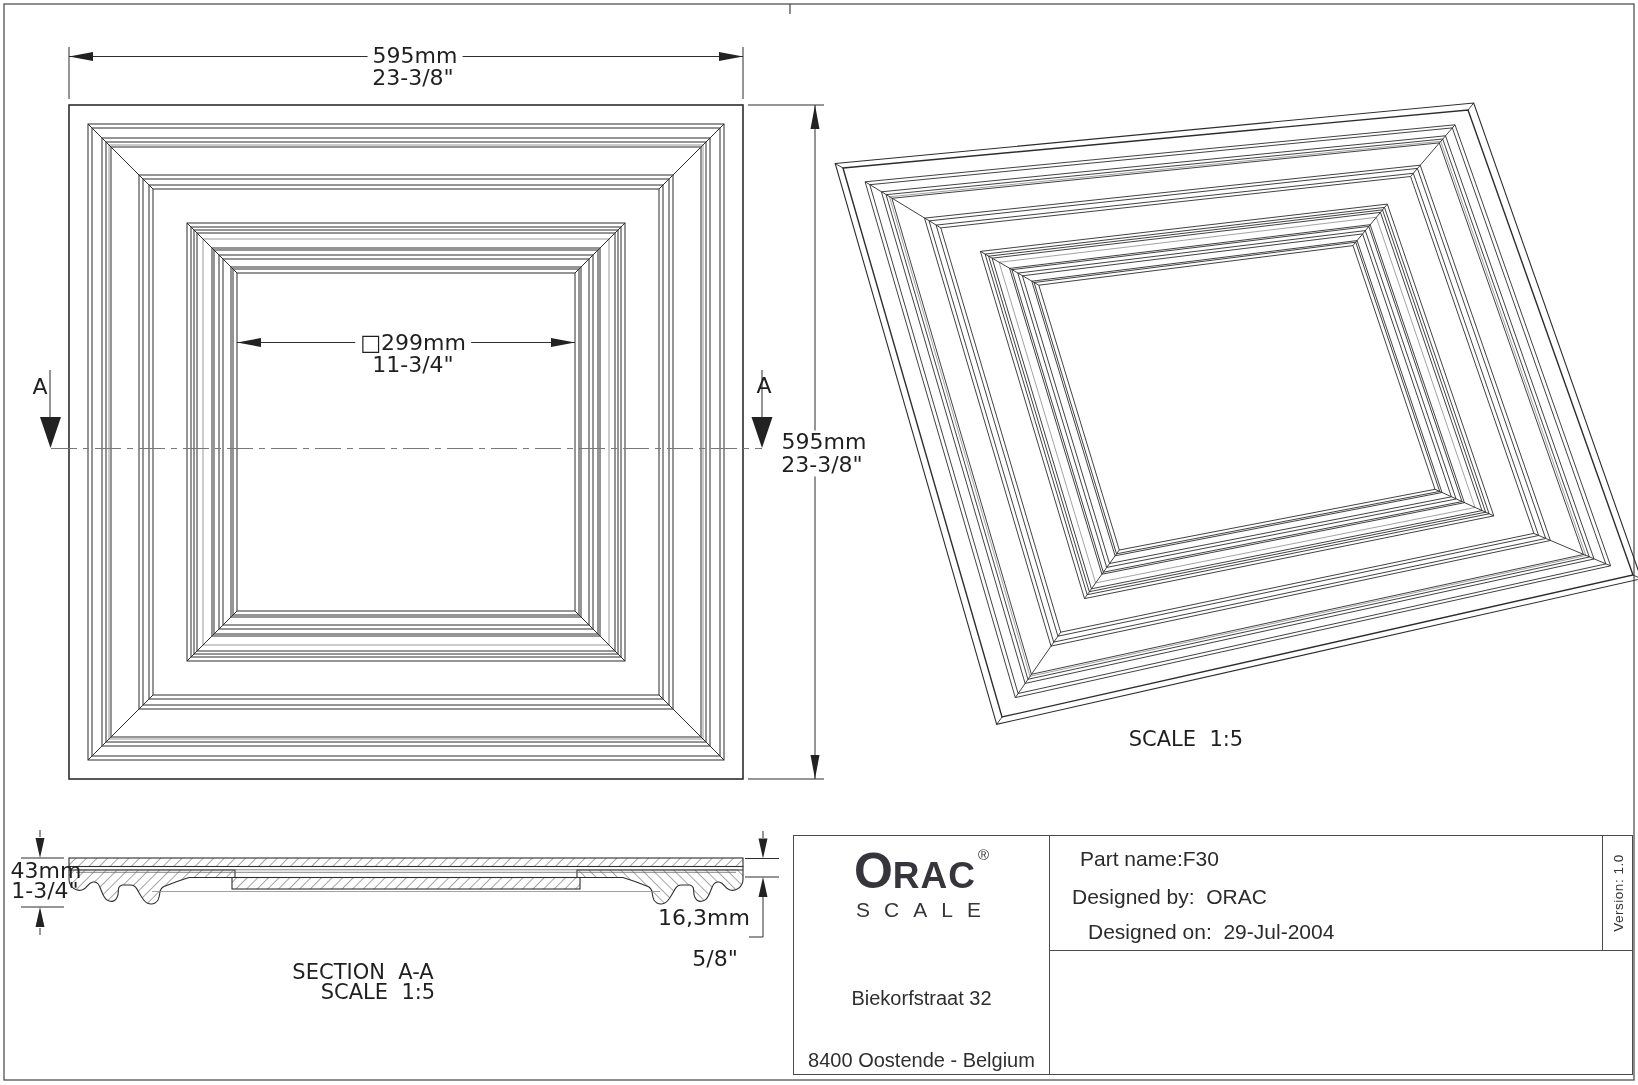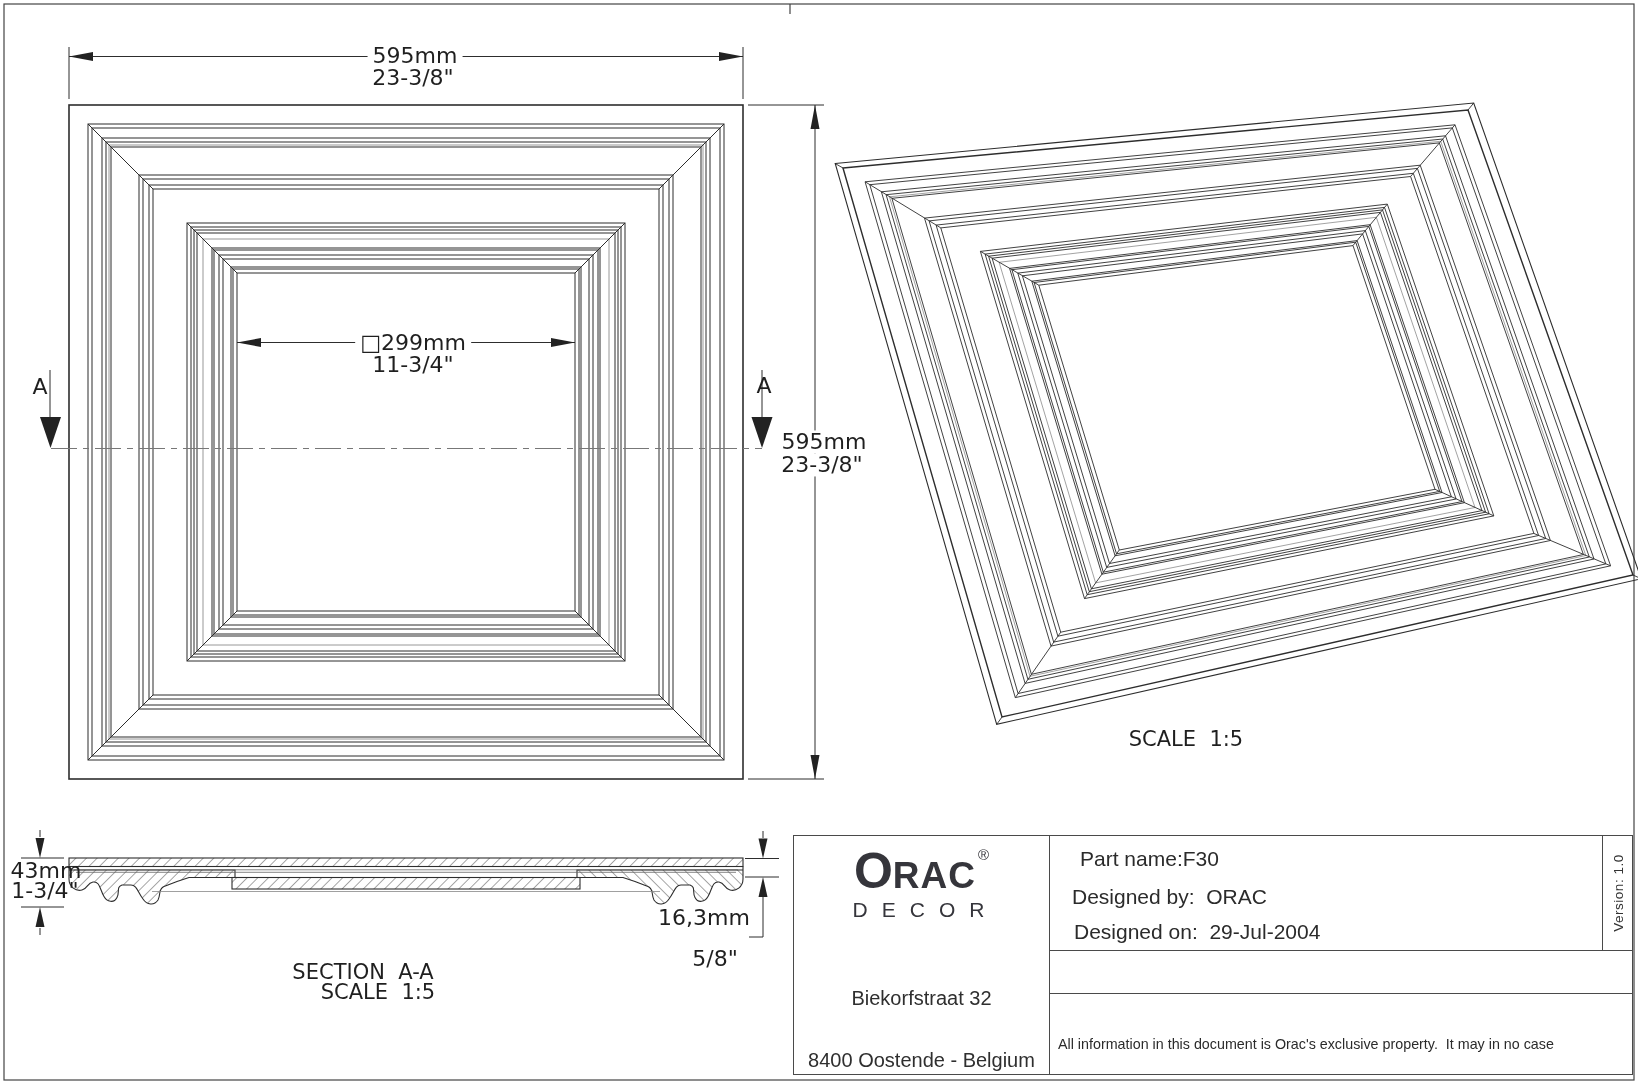--- a/index.html
+++ b/index.html
@@ -184,41 +184,35 @@
 <div class="lbl dim" style="left:715px;top:959px;">5/8"</div>
 
 <div class="lbl dim2" style="left:363px;top:972px;">SECTION  A-A</div>
 <div class="lbl dim2" style="left:378px;top:992px;">SCALE  1:5</div>
 <div class="lbl dim2" style="left:1186px;top:739px;">SCALE  1:5</div>
 
 <div id="titleblock">
   <div class="tb-left">
     <div class="tb-logo">
       <div><span class="logo-O">O</span><span class="logo-RAC">RAC</span><span class="logo-reg">®</span></div>
-      <div class="logo-decor">DECOR</div>
+      <div class="logo-decor">SCALE</div>
     </div>
     <div class="tb-address">
       <div>Biekorfstraat 32</div>
       <div>8400 Oostende - Belgium</div>
       
       
       
     </div>
   </div>
   <div class="tb-right">
     <div class="tb-row1">
       <div class="tb-part-line" style="top:11px;"><span>Part name:</span><span>F30</span></div>
       <div class="tb-part-line" style="top:49px;left:22px;text-align:center;"><span>Designed by:</span><span>  </span><span>ORAC</span></div>
-      <div class="tb-part-line" style="top:84px;left:24px;"><span>Designed on:</span><span>  </span><span>29-Jul-2004</span></div>
+      <div class="tb-part-line" style="top:84px;left:38px;"><span>Designed on:</span><span>  </span><span>29-Jul-2004</span></div>
       <div class="tb-version">
           <span>Version: 1.0</span>
         </div>
     </div>
     <div class="tb-row2">
     </div>
-    <div class="tb-row3">
-      <div>All information in this document is Orac's exclusive property.  It may in no case</div>
-      
-      
-      
-    </div>
   </div>
 </div>
 
 </body></html>

